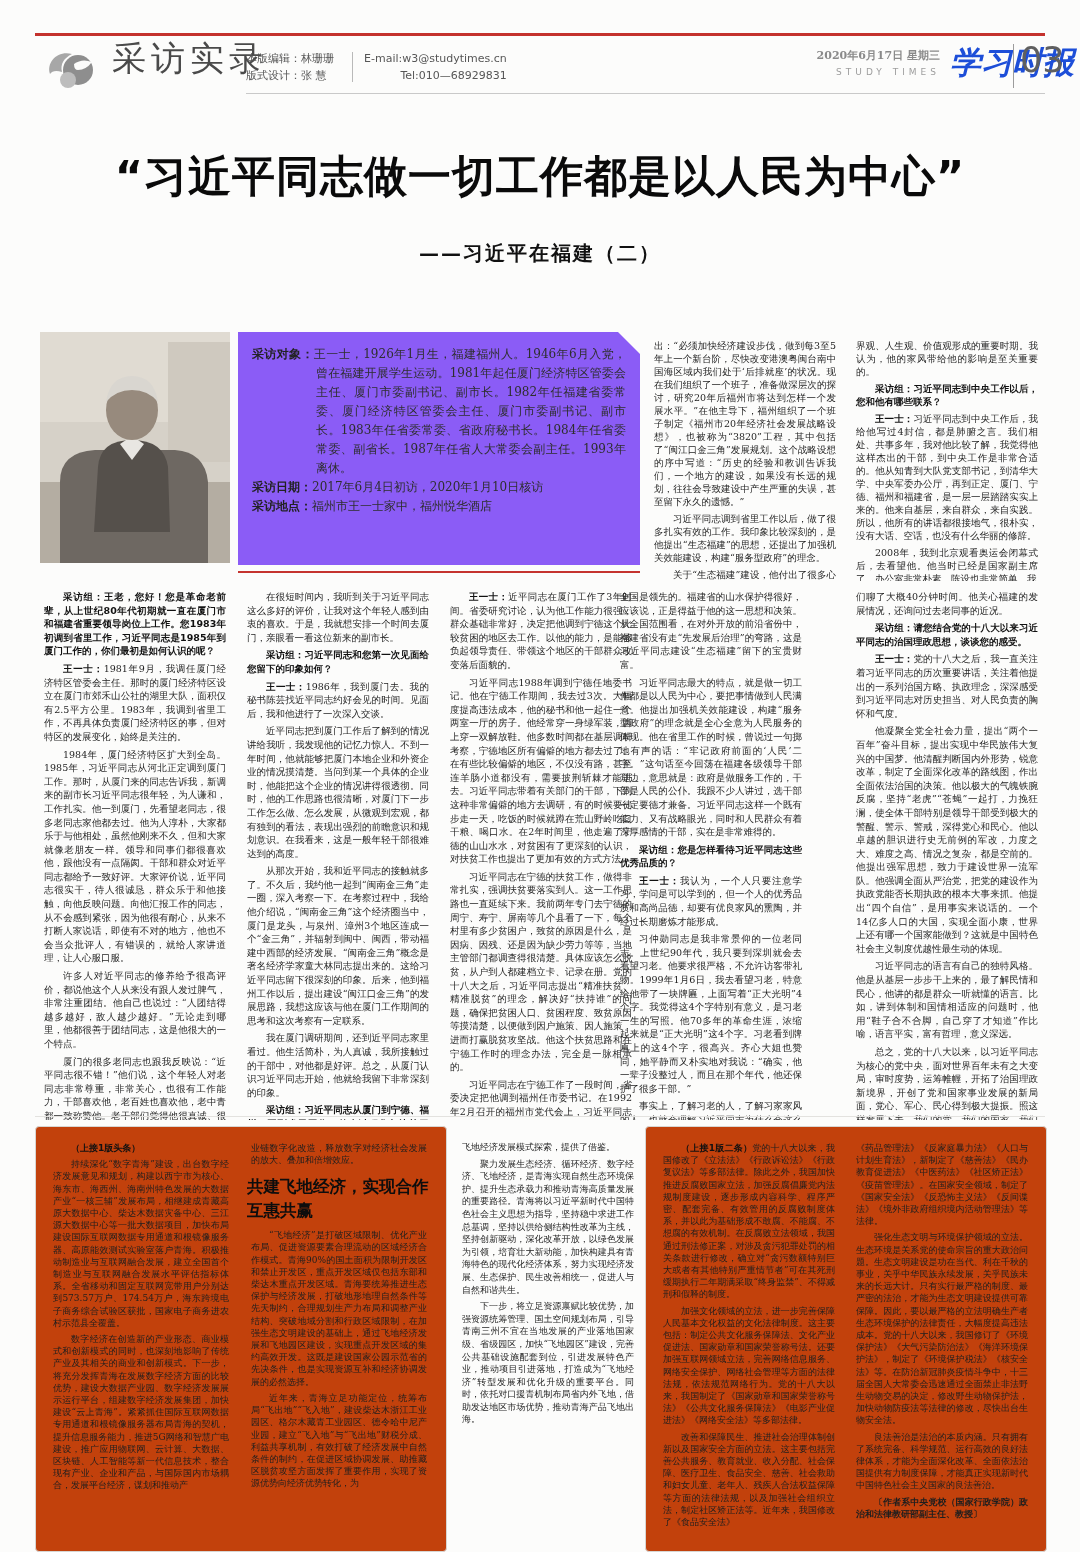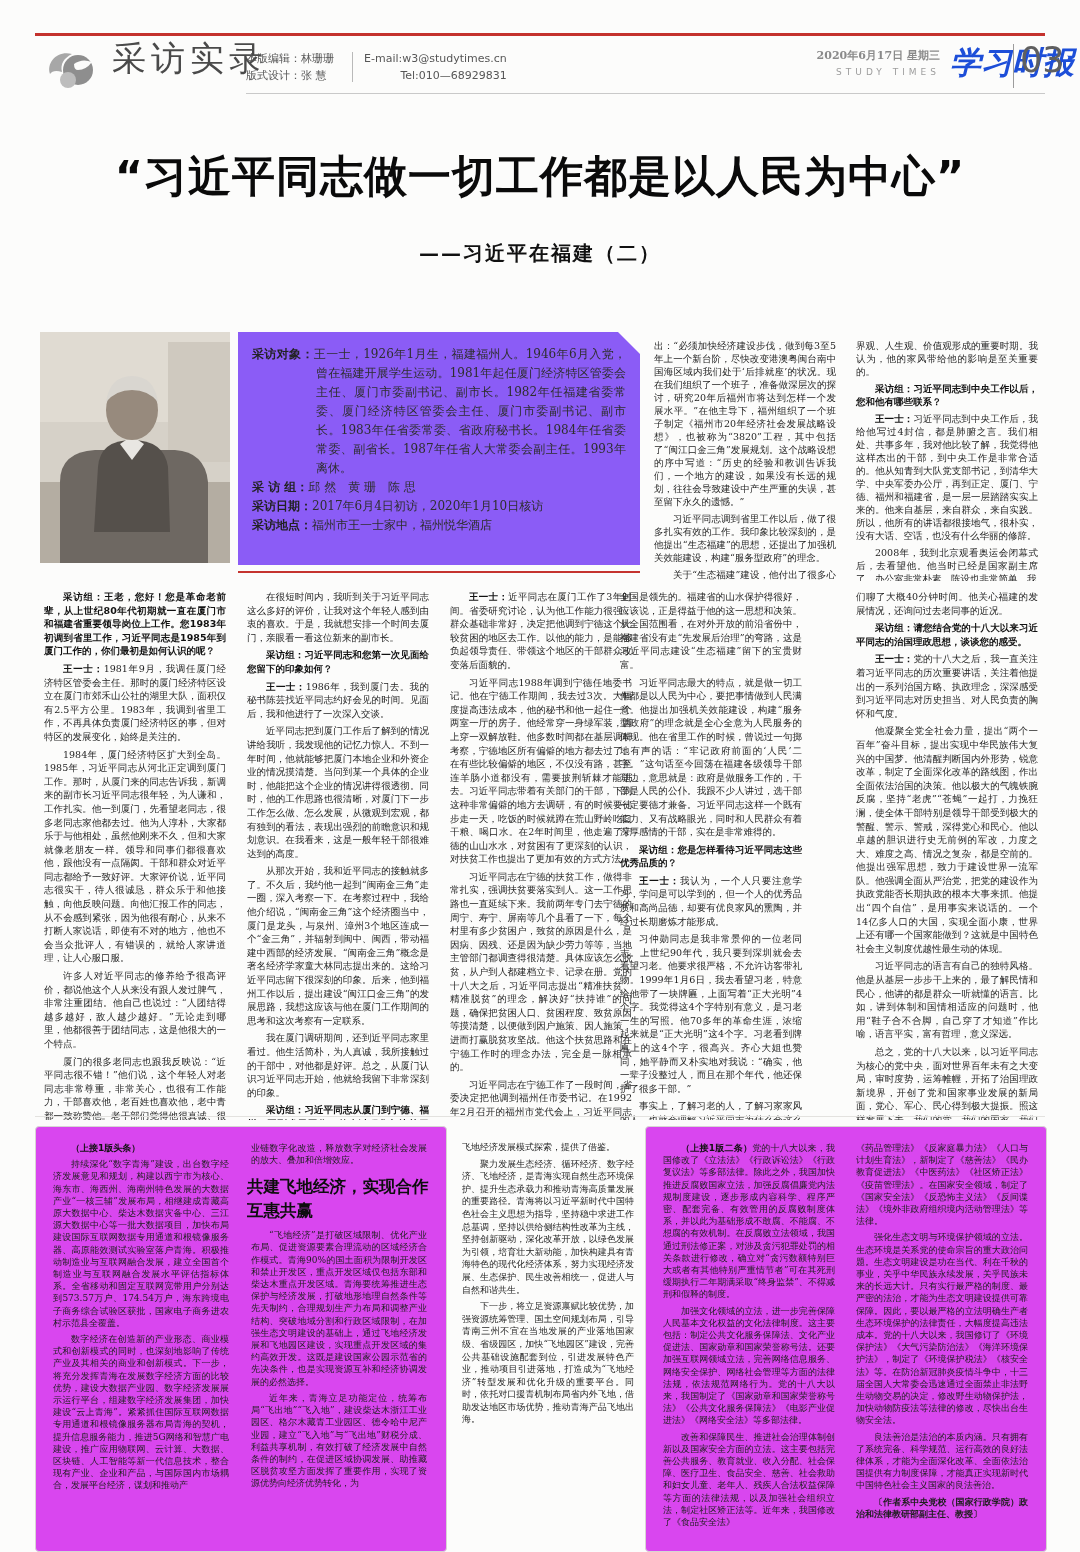--- a/index.html
+++ b/index.html
@@ -44,21 +44,21 @@
   .mainrow{top:586px;height:534px;}
   .para{margin:4px;text-indent:2em;text-align:justify;}
   .para.cont{text-indent:0;}
   .para.q{font-weight:700;font-family:"DejaVu Sans","Liberation Sans",sans-serif;color:#111;}
   .para b{font-weight:700;font-family:"DejaVu Sans","Liberation Sans",sans-serif;color:#111;}
   .para.sig{font-weight:700;}
   .para.subhead{text-indent:0;font-weight:800;font-size:16.5px;line-height:1.42;margin:9px 0 7px;
         font-family:"DejaVu Sans","Liberation Sans",sans-serif;color:#0d0d0d;text-align:left;}
   
   .sep-bottom{left:35px;top:1116px;width:1010px;height:1px;background:#e3e2df;}
-  .bbox{border:1px solid #d7d6d3;border-radius:4px;background:#d946ef;}
+  .bbox{border:1px solid #d7d6d3;border-radius:4px;background:#c2410c;}
   .boxL{left:35px;top:1126px;width:410px;height:424px;}
   .boxR{left:645px;top:1126px;width:400px;height:424px;}
   .bcol{position:absolute;top:11px;height:400px;font-size:9px;line-height:12.2px;}
   .bcolC{left:458px;top:1137px;width:180px;height:402px;font-size:9px;line-height:12.6px;}
 </style>
 </head>
 <body>
 
 <div class="page">
 
@@ -110,21 +110,20 @@
       <path d="M20 231 L20 150 Q20 120 55 118 L135 118 Q165 120 168 150 L168 231 Z" fill="#6e6862"></path>
       <ellipse cx="92" cy="78" rx="26" ry="30" fill="#978a7d"></ellipse>
       <path d="M66 70 Q70 44 92 44 Q114 44 118 70 Q108 58 92 58 Q76 58 66 70 Z" fill="#d9d6d0"></path>
       <path d="M58 135 Q60 108 92 108 Q124 108 128 135 L130 200 L54 200 Z" fill="#55504b"></path>
       <path d="M80 112 L92 128 L104 112 L98 108 L86 108 Z" fill="#e8e6e2"></path>
     </svg>
   </div>
 
   <div class="abs infobox">
       <p class="para info"><b>采访对象：</b>王一士，1926年1月生，福建福州人。1946年6月入党，曾在福建开展学生运动。1981年起任厦门经济特区管委会主任、厦门市委副书记、副市长。1982年任福建省委常委、厦门经济特区管委会主任、厦门市委副书记、副市长。1983年任省委常委、省政府秘书长。1984年任省委常委、副省长。1987年任省人大常委会副主任。1993年离休。</p>
-      <p class="para info"><b>采 访 组：</b>邱 然　黄 珊　陈 思</p>
       <p class="para info"><b>采访日期：</b>2017年6月4日初访，2020年1月10日核访</p>
       <p class="para info"><b>采访地点：</b>福州市王一士家中，福州悦华酒店</p>
     </div>
   <div class="abs infobox-underline"></div>
 
   <div class="abs coltext toprow" style="left:650px;width:190px;">
       <p class="para cont">出：“必须加快经济建设步伐，做到每3至5年上一个新台阶，尽快改变港澳粤闽台南中国海区域内我们处于‘后排就座’的状况。现在我们组织了一个班子，准备做深层次的探讨，研究20年后福州市将达到怎样一个发展水平。”在他主导下，福州组织了一个班子制定《福州市20年经济社会发展战略设想》，也被称为“3820”工程，其中包括了“闽江口金三角”发展规划。这个战略设想的序中写道：“历史的经验和教训告诉我们，一个地方的建设，如果没有长远的规划，往往会导致建设中产生严重的失误，甚至留下永久的遗憾。”</p>
       <p class="para p">习近平同志调到省里工作以后，做了很多扎实有效的工作。我印象比较深刻的，是他提出“生态福建”的思想，还提出了加强机关效能建设，构建“服务型政府”的理念。</p>
       <p class="para p">关于“生态福建”建设，他付出了很多心血。这个生态建设思想的提出和实施，在</p>
     </div>

